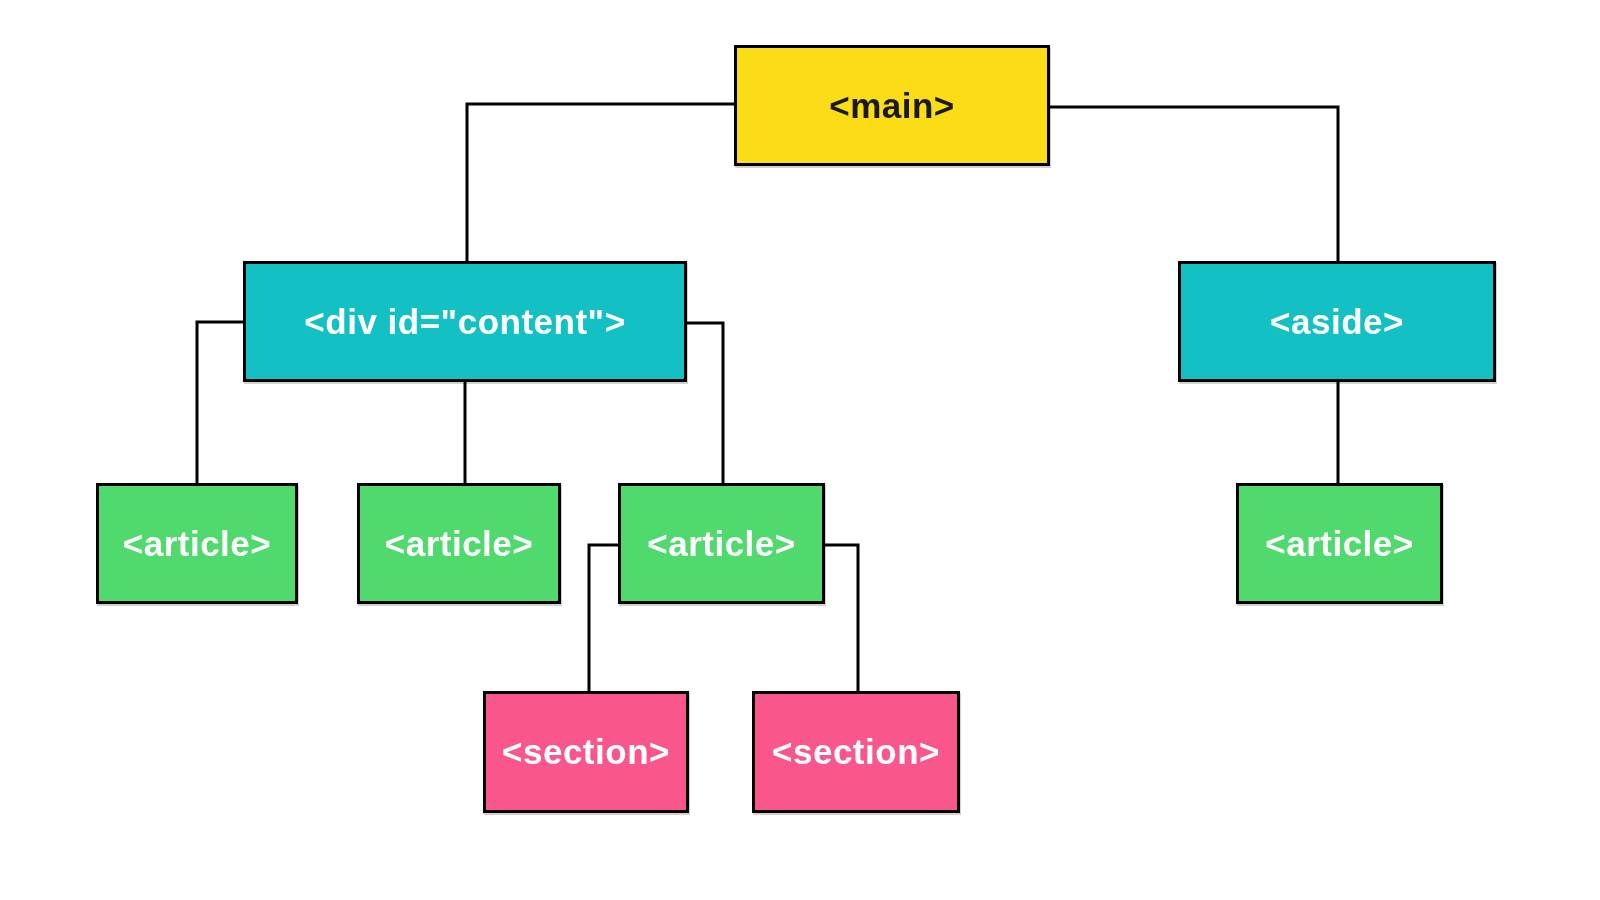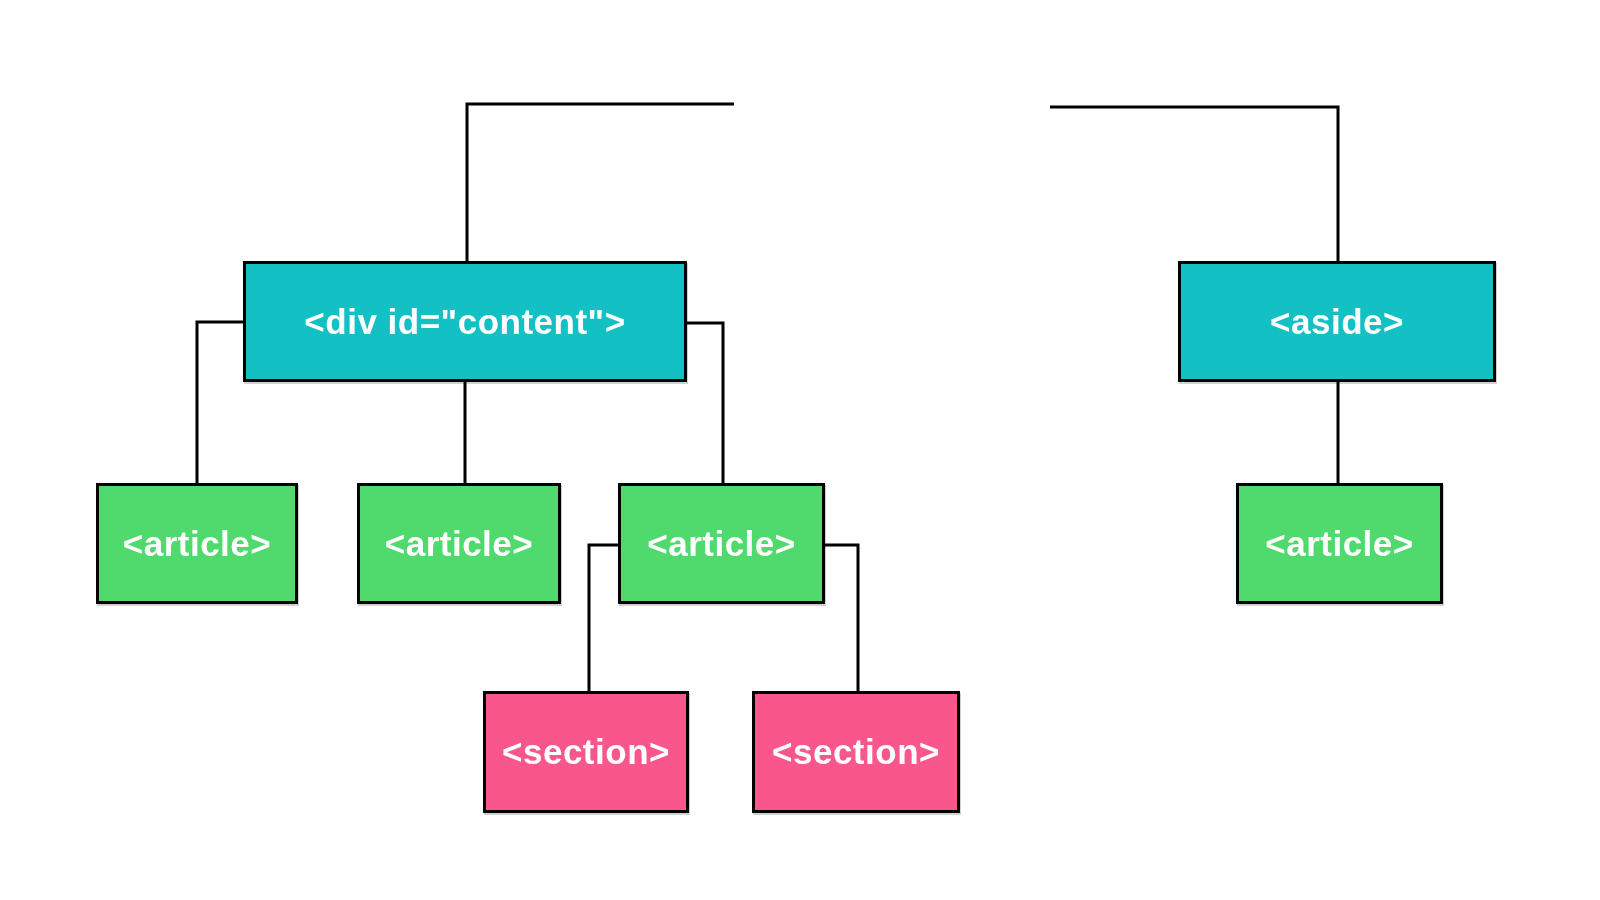--- a/index.html
+++ b/index.html
@@ -56,20 +56,23 @@
     <polyline points="734,104 467,104 467,262" stroke="#000000" stroke-width="3"></polyline>
     <polyline points="1050,107 1338,107 1338,262" stroke="#000000" stroke-width="3"></polyline>
     <polyline points="244,322 197,322 197,484" stroke="#000000" stroke-width="3"></polyline>
     <polyline points="465,381 465,484" stroke="#000000" stroke-width="3"></polyline>
     <polyline points="686,323 723,323 723,484" stroke="#000000" stroke-width="3"></polyline>
     <polyline points="1338,381 1338,484" stroke="#000000" stroke-width="3"></polyline>
     <polyline points="619,545 589,545 589,692" stroke="#000000" stroke-width="3"></polyline>
     <polyline points="824,545 858,545 858,692" stroke="#000000" stroke-width="3"></polyline>
   </svg>
 
+  <div class="node" id="node-main" style="background-color: rgb(250, 220, 23); color: rgb(26, 26, 26);">
+    <span>&lt;main&gt;</span>
+  </div>
 
   <div class="node" id="node-div-content" style="background-color: rgb(19, 193, 196); color: rgb(255, 255, 255);">
     <span>&lt;div id="content"&gt;</span>
   </div>
 
   <div class="node" id="node-aside" style="background-color: rgb(19, 193, 196); color: rgb(255, 255, 255);">
     <span>&lt;aside&gt;</span>
   </div>
 
   <div class="node" id="node-article-1" style="background-color: rgb(80, 217, 108); color: rgb(255, 255, 255);">

